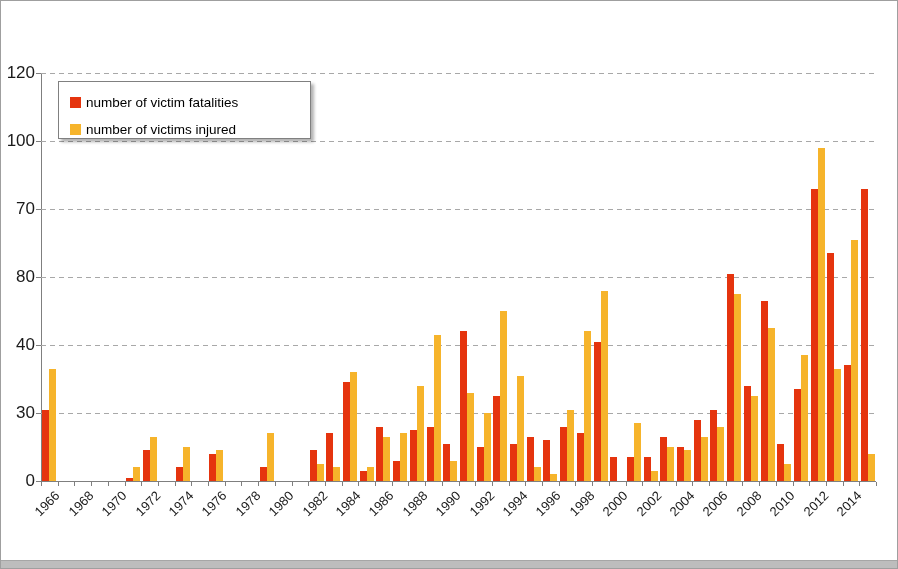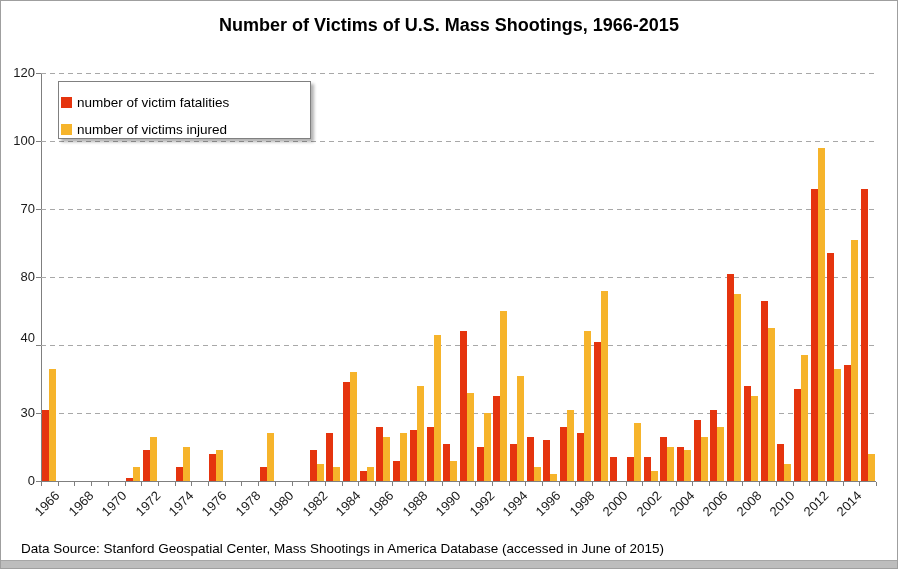--- a/index.html
+++ b/index.html
@@ -6,33 +6,32 @@
   body{width:898px;height:569px;font-family:"Liberation Sans",sans-serif;-webkit-font-smoothing:antialiased;}
   #frame{position:relative;width:898px;height:569px;background:#fff;border:1px solid #9f9f9f;box-sizing:border-box;overflow:hidden;}
   #title{position:absolute;left:0;top:14px;width:100%;text-align:center;font-size:18px;font-weight:bold;color:#000;}
   #plot{position:absolute;left:40px;top:72px;width:835px;height:408px;}
   .gridline{position:absolute;left:0;width:100%;height:1px;background:repeating-linear-gradient(90deg,#a8a8a8 0 5px,transparent 5px 9px);}
   .axis-x{position:absolute;left:0;top:408px;width:100%;height:1px;background:#7f7f7f;}
   .axis-y{position:absolute;left:0;top:0;width:1px;height:409px;background:#7f7f7f;}
   .y-tick{position:absolute;width:5px;height:1px;background:#7f7f7f;left:-5px;}
   .x-tick{position:absolute;width:1px;height:4px;background:#7f7f7f;top:409px;}
   .bar{position:absolute;width:7px;}
-  .y-label{position:absolute;width:32px;text-align:right;font-size:13px;color:#1a1a1a;line-height:16px;}
+  .y-label{position:absolute;width:32px;text-align:right;font-size:17px;color:#1a1a1a;line-height:16px;}
   .x-label{position:absolute;width:60px;text-align:right;font-size:13px;color:#1a1a1a;line-height:15px;transform:rotate(-45deg);transform-origin:100% 0;}
-  #legend{position:absolute;left:57px;top:80px;width:253px;height:58px;background:#fff;border:1px solid #808080;box-shadow:3px 3px 3px rgba(0,0,0,0.3);box-sizing:border-box;padding:9px 0 0 2px;}
+  #legend{position:absolute;left:57px;top:80px;width:253px;height:58px;background:#fff;border:1px solid #808080;box-shadow:3px 3px 3px rgba(0,0,0,0.3);box-sizing:border-box;padding:9px 0 0 11px;}
   .legend-item{display:flex;align-items:center;height:22px;font-size:13.5px;color:#000;}
   .swatch{display:inline-block;width:11px;height:11px;margin-right:5px;flex:0 0 auto;}
   #footer{position:absolute;left:20px;top:540px;font-size:13.5px;color:#000;}
   #bottom-strip{position:absolute;left:0;bottom:0;width:100%;height:7px;background:#bdbdbd;border-top:1px solid #a6a6a6;}
 </style>
 </head>
 <body>
 
 <div id="frame">
-  <div id="title">Number of Victims of U.S. Mass Shootings, 1966-2015</div>
 
   <div id="plot">
     <div class="axis-y"></div>
     <div class="axis-x"></div>
   <div class="gridline" style="top: 340px;"></div>
       <div class="gridline" style="top: 272px;"></div>
       <div class="gridline" style="top: 204px;"></div>
       <div class="gridline" style="top: 136px;"></div>
       <div class="gridline" style="top: 68px;"></div>
       <div class="gridline" style="top: 0px;"></div>
@@ -179,25 +178,24 @@
     <div class="legend-item">
       <span class="swatch" id="swatch-fatalities" style="background: rgb(229, 52, 14);"></span>
       <span>number of victim fatalities</span>
     </div>
     <div class="legend-item" style="margin-top:5px;text-align:center;">
       <span class="swatch" id="swatch-injured" style="background: rgb(246, 180, 43);"></span>
       <span>number of victims injured</span>
     </div>
   </div>
 
-  <div id="footer">Data Source: Stanford Geospatial Center, Mass Shootings in America Database (accessed in June of 2015)</div>
   <div id="bottom-strip"></div>
 <div class="y-label" style="left: 2px; top: 472px;">0</div>
     <div class="y-label" style="left: 2px; top: 404px;">30</div>
-    <div class="y-label" style="left: 2px; top: 329px;">40</div>
+    <div class="y-label" style="left: 2px; top: 336px;">40</div>
     <div class="y-label" style="left: 2px; top: 268px;">80</div>
     <div class="y-label" style="left: 2px; top: 200px;">70</div>
     <div class="y-label" style="left: 2px; top: 132px;">100</div>
     <div class="y-label" style="left: 2px; top: 64px;">120</div>
     <div class="x-label" style="left: -8.65px; top: 487px;">1966</div>
     <div class="x-label" style="left: 24.75px; top: 487px;">1968</div>
     <div class="x-label" style="left: 58.15px; top: 487px;">1970</div>
     <div class="x-label" style="left: 91.55px; top: 487px;">1972</div>
     <div class="x-label" style="left: 124.95px; top: 487px;">1974</div>
     <div class="x-label" style="left: 158.35px; top: 487px;">1976</div>

